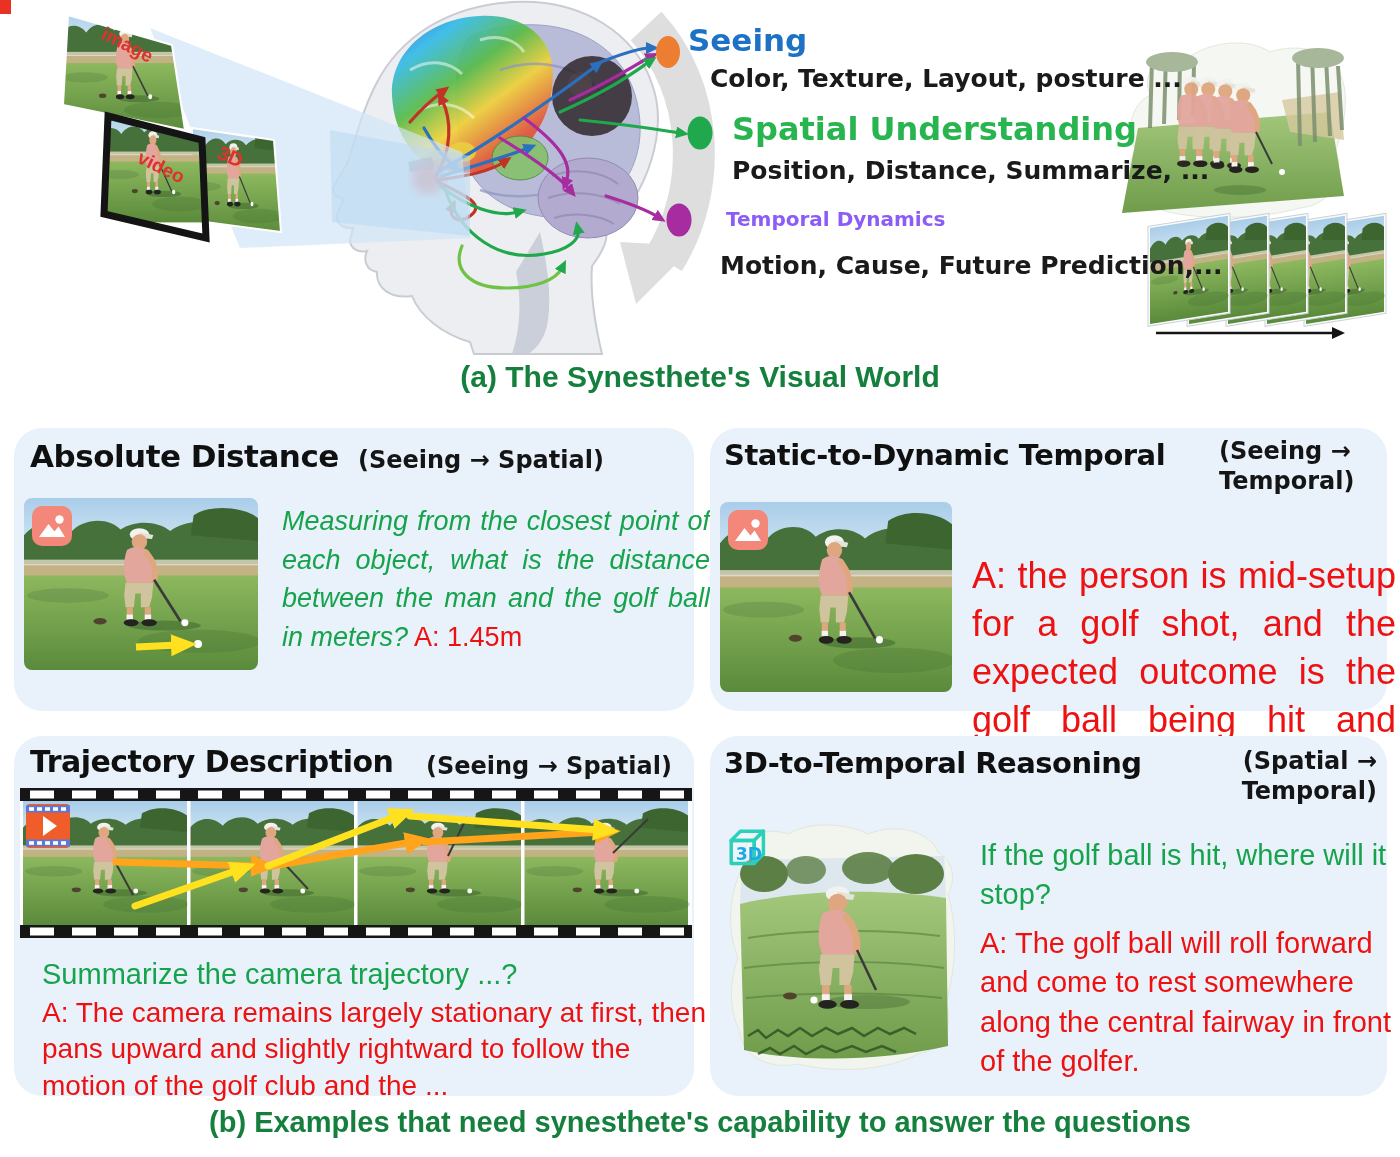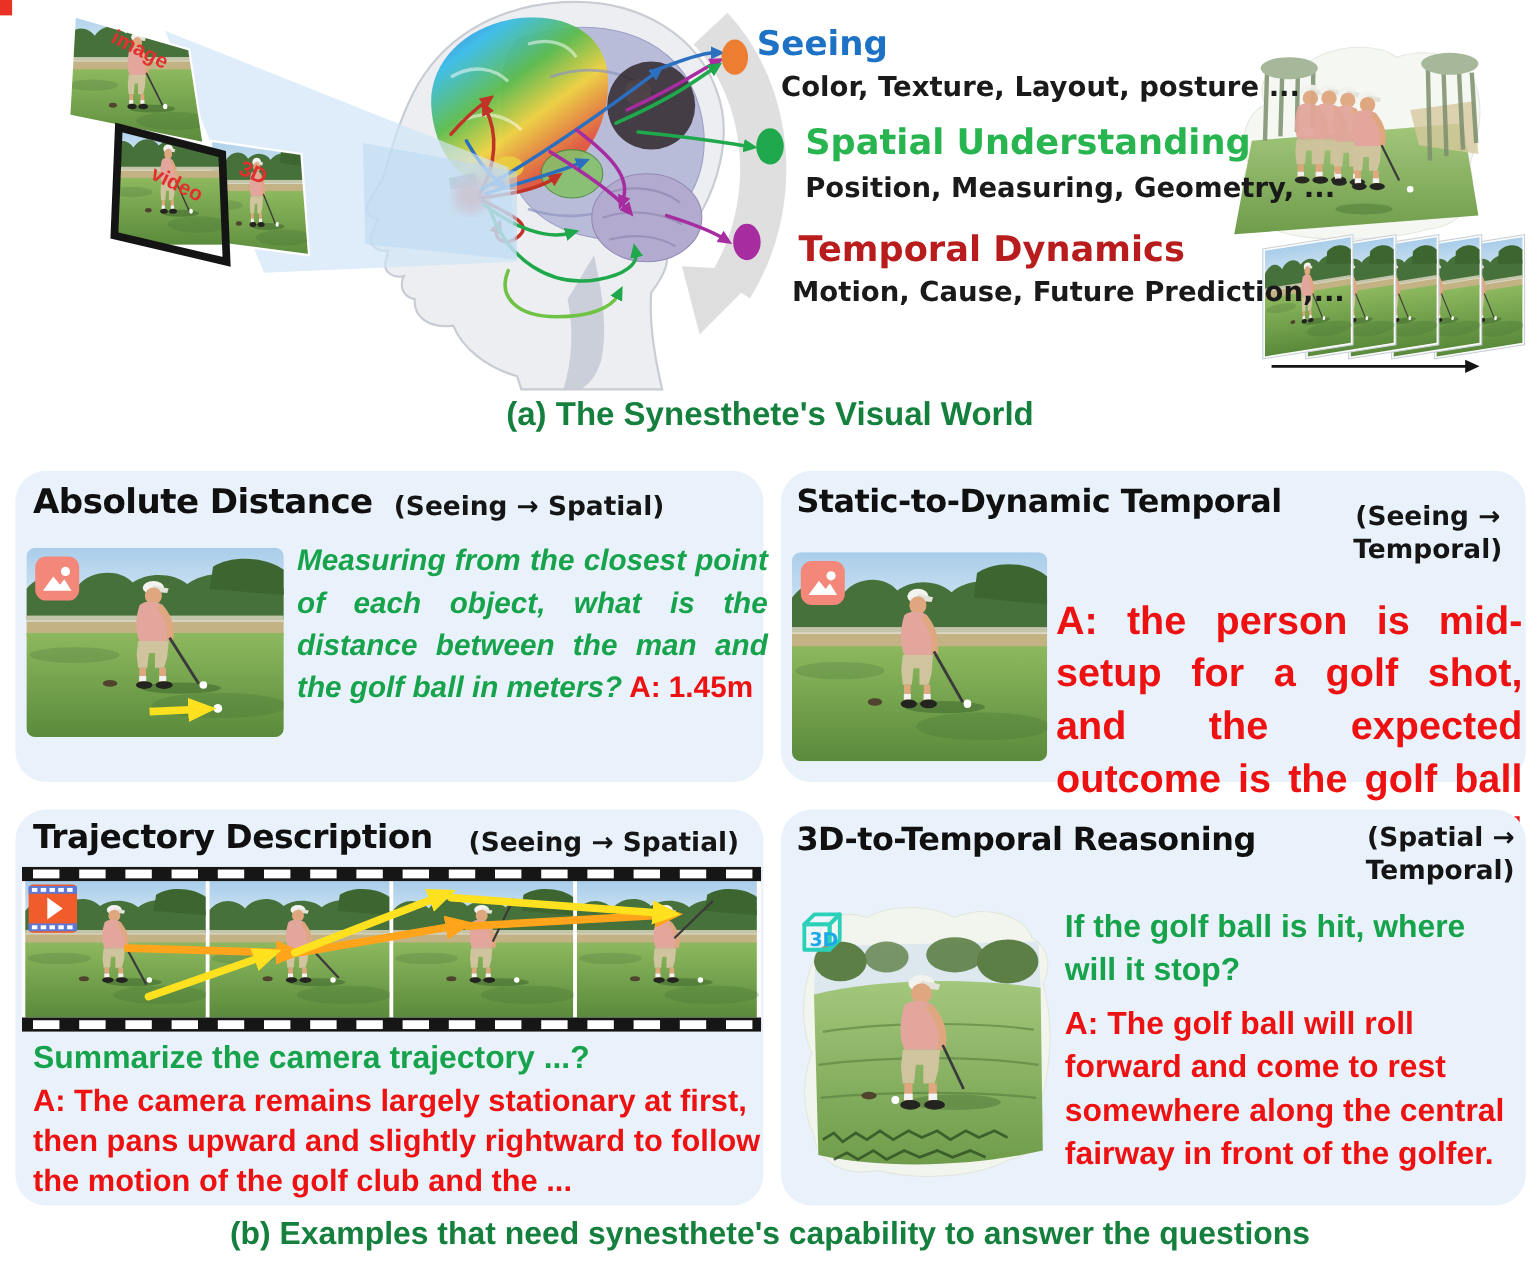--- a/index.html
+++ b/index.html
@@ -6,39 +6,39 @@
   body{width:1400px;height:1157px;position:relative;background:#fff;
        font-family:"Liberation Sans",sans-serif;overflow:hidden}
   .abs{position:absolute}
   
   .cap-name{position:absolute;font-family:"DejaVu Sans",sans-serif;font-weight:700;white-space:nowrap}
   .cap-desc{position:absolute;font-family:"DejaVu Sans",sans-serif;font-weight:600;color:#1a1a1a;font-size:25px;white-space:nowrap}
   #seeing-name{left:688px;top:22px;font-size:31px;color:#1D72C6}
   #seeing-desc{left:710px;top:64px}
   #spatial-name{left:732px;top:110px;font-size:32px;color:#28B44F}
   #spatial-desc{left:732px;top:156px}
-  #temporal-name{left:726px;top:207px;font-size:32px;color:#b91c1c}
+  #temporal-name{left:726px;top:207px;font-size:20px;color:#8b5cf6}
   #temporal-desc{left:720px;top:251px}
   .fig-caption{position:absolute;left:0;width:1400px;text-align:center;
        font-family:"Liberation Sans",sans-serif;font-weight:700;color:#15803d}
   #caption-a{top:360px;font-size:30px}
   #caption-b{top:1106px;font-size:29px}
   
   .panel{position:absolute;background:#E9F2FB;border-radius:28px}
   #panel-0{left:14px;top:428px;width:680px;height:283px}
   #panel-1{left:710px;top:428px;width:677px;height:283px}
   #panel-2{left:14px;top:736px;width:680px;height:360px}
   #panel-3{left:710px;top:736px;width:677px;height:360px}
   .panel-title{position:absolute;font-family:"DejaVu Sans",sans-serif;font-weight:700;
        font-size:30px;color:#101010;letter-spacing:-0.5px;white-space:nowrap}
   .panel-tag{position:absolute;font-family:"DejaVu Sans",sans-serif;font-weight:600;
        font-size:24px;color:#151515;line-height:1.25}
   .q-green{color:#16A34C}
   .a-red{color:#EE1111}
-  .qa{position:absolute;margin:4px;font-weight:700}
+  .qa{position:absolute;margin:16px;font-weight:400}
   #p0-text{left:252px;top:58px;width:428px;font-size:27px;line-height:1.43;text-align:justify}
   #p0-text .q-green{font-style:italic}
   #p1-q{left:246px;top:66px;font-size:31px}
   #p1-a{left:246px;top:108px;width:424px;font-size:36px;line-height:1.33;text-align:justify}
   #p2-q{left:12px;top:206px;font-size:29px}
   #p2-a{left:12px;top:243px;width:664px;font-size:28px;line-height:1.30}
   #p3-q{left:254px;top:84px;width:418px;font-size:29px;line-height:1.34}
   #p3-a{left:254px;top:172px;width:420px;font-size:29px;line-height:1.36}
   .media-svg{position:absolute}
   #corner-red{position:absolute;left:0;top:0;width:11px;height:14px;background:#E93223}
@@ -297,21 +297,21 @@
     <g transform="translate(1150,228) skewY(-9)">
         <rect x="-2" y="-2" width="82" height="100" fill="#fbfbfb" stroke="#c9d1d6"></rect>
         <use href="#golfScene" transform="scale(0.4875,0.8)"></use>
       </g>
   </g>
 </svg>
 
 <div id="seeing-name" class="cap-name">Seeing</div>
 <div id="seeing-desc" class="cap-desc">Color, Texture, Layout, posture ...</div>
 <div id="spatial-name" class="cap-name">Spatial Understanding</div>
-<div id="spatial-desc" class="cap-desc">Position, Measuring, Geometry, ...</div>
+<div id="spatial-desc" class="cap-desc">Position, Distance, Summarize, ...</div>
 <div id="temporal-name" class="cap-name">Temporal Dynamics</div>
 <div id="temporal-desc" class="cap-desc">Motion, Cause, Future Prediction,...</div>
 
 <div id="caption-a" class="fig-caption">(a) The Synesthete's Visual World</div>
 
 <section class="panel" id="panel-0">
   <div class="panel-title" style="left:16px;top:10px;font-size:31px">Absolute Distance</div>
   <div class="panel-tag" style="left:344px;top:17px">(Seeing → Spatial)</div>
   <svg class="media-svg" style="left:10px;top:70px" width="234" height="176" viewBox="0 0 234 176">
     <clipPath id="cpP0">
@@ -322,21 +322,21 @@
       </g>
     <circle cx="174" cy="146" r="4" fill="#fff"></circle>
     <line x1="112" y1="149" x2="154" y2="147" stroke="#FFE120" stroke-width="7" marker-end="url(#mY)"></line>
     <use href="#imgBadge" transform="translate(8,8)"></use>
   </svg>
   <p class="qa" id="p0-text"><span class="q-green">Measuring from the closest point of each object, what is the distance between the man and the golf ball in meters?</span> <span class="a-red" style="font-style:normal">A: 1.45m</span></p>
 </section>
 
 <section class="panel" id="panel-1">
   <div class="panel-title" style="left:14px;top:10px;font-size:29px">Static-to-Dynamic Temporal</div>
-  <div class="panel-tag" style="right:10px;top:26px;width:158px;text-align:center">(Seeing → Temporal)</div>
+  <div class="panel-tag" style="right:10px;top:8px;width:158px;text-align:left">(Seeing → Temporal)</div>
   <svg class="media-svg" style="left:10px;top:74px" width="232" height="192" viewBox="0 0 232 192">
     <clipPath id="cpP1">
         <rect width="232" height="190" rx="8"></rect>
       </clipPath>
     <g clip-path="url(#cpP1)">
         <use href="#golfScene" transform="scale(1.45,1.5833)"></use>
       </g>
     <use href="#imgBadge" transform="translate(8,8)"></use>
   </svg>
   <p class="qa a-red" id="p1-a">A: the person is mid-setup for a golf shot, and the expected outcome is the golf ball being hit and launched forward.</p>

